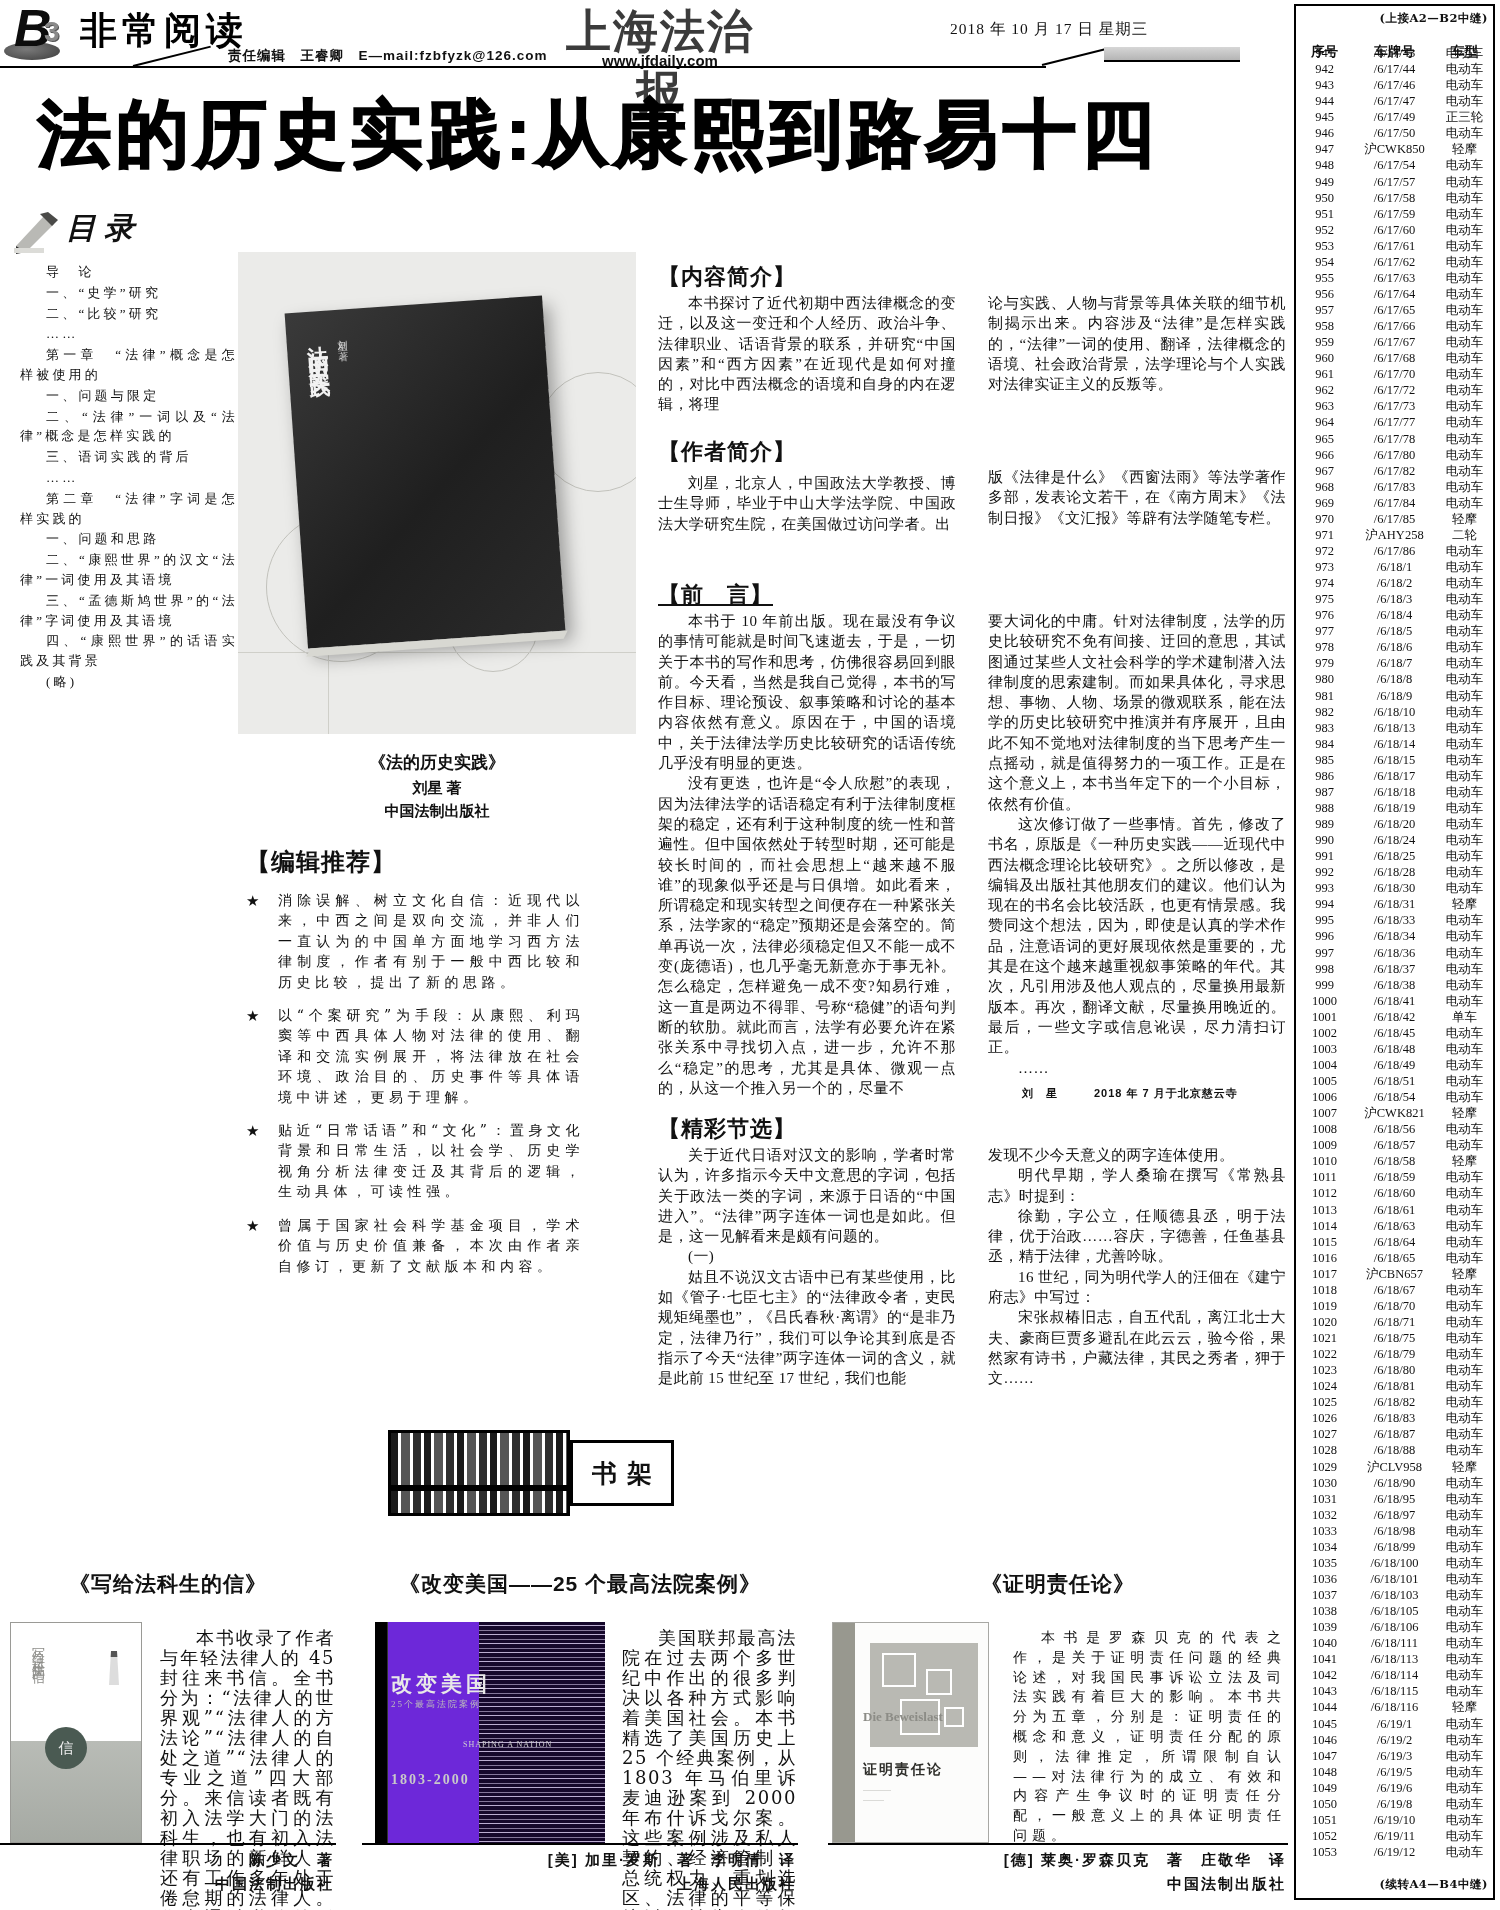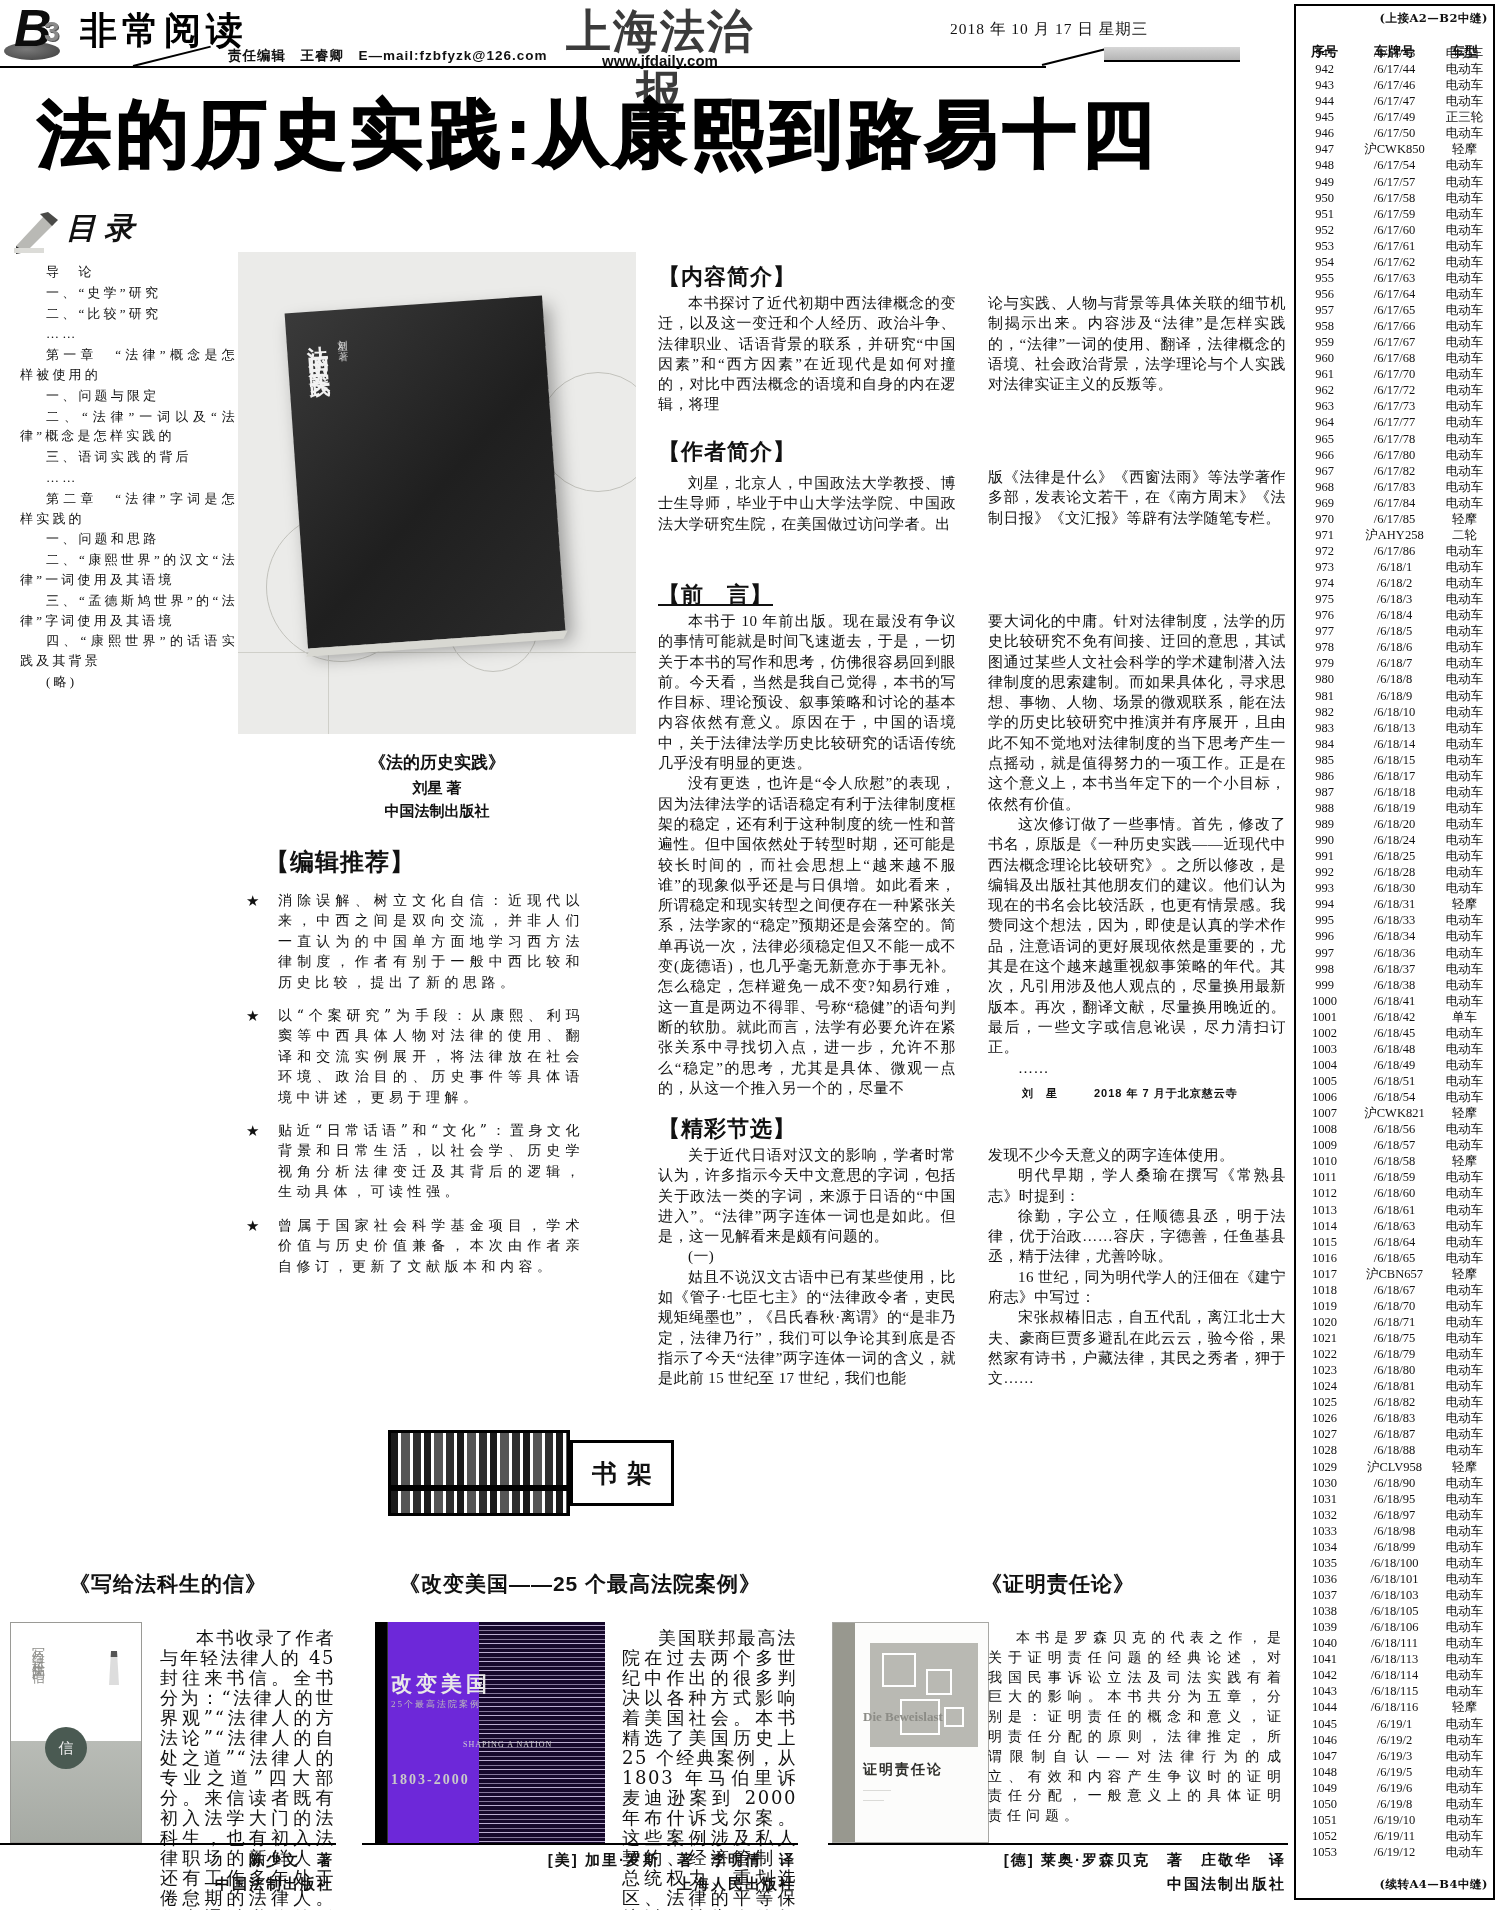--- a/index.html
+++ b/index.html
@@ -85,21 +85,21 @@
   #book-1 .b-cover { left:13px; width:230px; height:221px; background:#6d28d9; overflow:hidden; }
   #book-1 .b-text { left:260px; width:175px; }
   .cb-streaks { position:absolute; right:0; top:0; width:55%; height:100%; background:repeating-linear-gradient(#000 0 3px,#cfcfcf 3px 4px,#000 4px 8px,#8a8a8a 8px 9px); opacity:.8; }
   .cb-title { position:absolute; left:16px; top:48px; color:#e8e8e8; font-size:21px; font-weight:900; letter-spacing:4px; font-family:"Liberation Sans","DejaVu Sans",sans-serif; }
   .cb-sub { position:absolute; left:16px; top:76px; color:#bbb; font-size:9px; letter-spacing:2px; }
   .cb-tag { position:absolute; left:88px; top:118px; color:#d0d0d0; font-size:8px; letter-spacing:1px; }
   .cb-years { position:absolute; left:16px; top:150px; color:#c9c9c9; font-size:14px; font-weight:700; letter-spacing:2px; }
   .cb-spine { position:absolute; left:0; top:0; width:13px; height:100%; background:#000; border-right:1px solid #333; }
   #book-2 { left:828px; width:460px; }
   #book-2 .b-cover { left:4px; width:157px; height:221px; background:#fcfcfb; border:1px solid #a8a8a4; }
-  #book-2 .b-text { left:160px; width:298px; font-size:14px; letter-spacing:5px; line-height:19.8px; }
+  #book-2 .b-text { left:160px; width:298px; font-size:14px; letter-spacing:5px; line-height:19.8px;padding-left:25px; }
   .bw-spine { position:absolute; left:0; top:0; width:22px; height:100%; background:#98988f; }
   .bw-squares { position:absolute; right:10px; top:20px; width:108px; height:104px; background:#b9b9b3; }
   .bw-squares i { position:absolute; border:2px solid #fff; display:block; }
   .bw-de { position:absolute; left:30px; top:86px; color:#8c8c86; font-size:13px; line-height:15px; font-weight:700; }
   .bw-cn { position:absolute; left:30px; top:138px; color:#2e2e2a; font-size:14px; font-weight:700; letter-spacing:2px; }
   .bw-small { position:absolute; left:30px; top:162px; color:#9a9a94; font-size:7px; line-height:10px; }
 
   
   .side-table { position:absolute; left:1294px; top:4px; width:201px; height:1896px; border:2.5px solid #000; background:#fff; }
   .vt-note-top { position:absolute; top:5px; right:5px; font-size:11.5px; font-weight:700; letter-spacing:0.5px; font-family:"DejaVu Serif","Liberation Serif",serif; }
@@ -214,21 +214,21 @@
       <p class="para">姑且不说汉文古语中已有某些使用，比如《管子·七臣七主》的“法律政令者，吏民规矩绳墨也”，《吕氏春秋·离谓》的“是非乃定，法律乃行”，我们可以争论其到底是否指示了今天“法律”两字连体一词的含义，就是此前 15 世纪至 17 世纪，我们也能</p>
     </div>
   <div class="col" style="left:988px;top:1145px;">
       <p class="para noindent">发现不少今天意义的两字连体使用。</p>
       <p class="para">明代早期，学人桑瑜在撰写《常熟县志》时提到：</p>
       <p class="para">徐勤，字公立，任顺德县丞，明于法律，优于治政……容庆，字德善，任鱼基县丞，精于法律，尤善吟咏。</p>
       <p class="para">16 世纪，同为明代学人的汪佃在《建宁府志》中写过：</p>
       <p class="para">宋张叔椿旧志，自五代乱，离江北士大夫、豪商巨贾多避乱在此云云，验今俗，果然家有诗书，户藏法律，其民之秀者，狎于文……</p>
     </div>
 
-  <div class="sec-h" style="left:246px;top:846px;font-size:24px;margin-left:19px;">【编辑推荐】</div>
+  <div class="sec-h" style="left:246px;top:846px;font-size:24px;">【编辑推荐】</div>
   <div class="ed-bullets">
       <div class="bullet"><span class="star">★</span><span>消除误解、树立文化自信：近现代以来，中西之间是双向交流，并非人们一直认为的中国单方面地学习西方法律制度，作者有别于一般中西比较和历史比较，提出了新的思路。</span></div>
       <div class="bullet"><span class="star">★</span><span>以“个案研究”为手段：从康熙、利玛窦等中西具体人物对法律的使用、翻译和交流实例展开，将法律放在社会环境、政治目的、历史事件等具体语境中讲述，更易于理解。</span></div>
       <div class="bullet"><span class="star">★</span><span>贴近“日常话语”和“文化”：置身文化背景和日常生活，以社会学、历史学视角分析法律变迁及其背后的逻辑，生动具体，可读性强。</span></div>
       <div class="bullet"><span class="star">★</span><span>曾属于国家社会科学基金项目，学术价值与历史价值兼备，本次由作者亲自修订，更新了文献版本和内容。</span></div>
     </div>
 
   <div class="shelf-banner">
     <div class="shelf-art">
       <div class="shelf-bar"></div>

